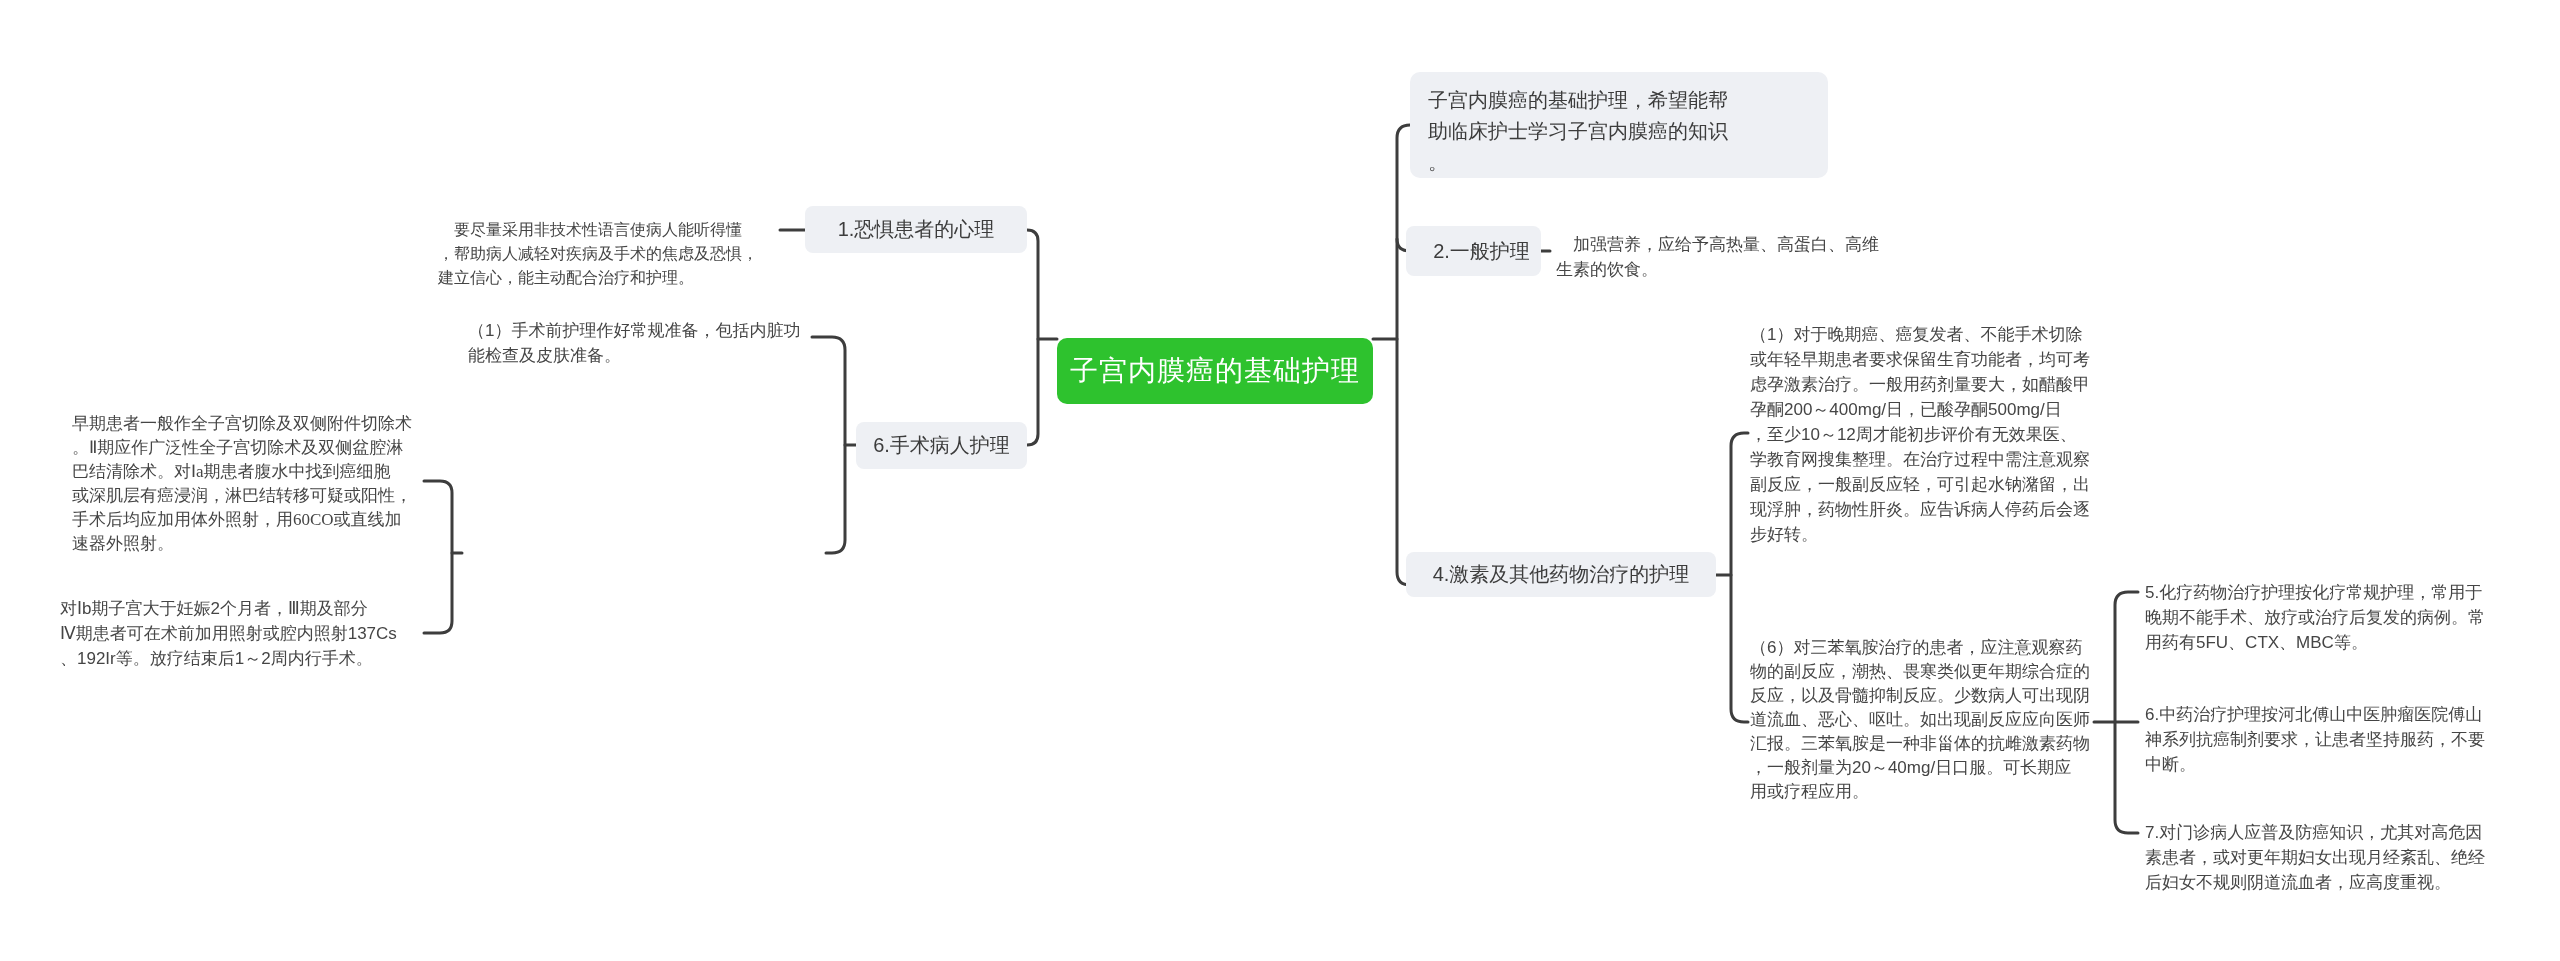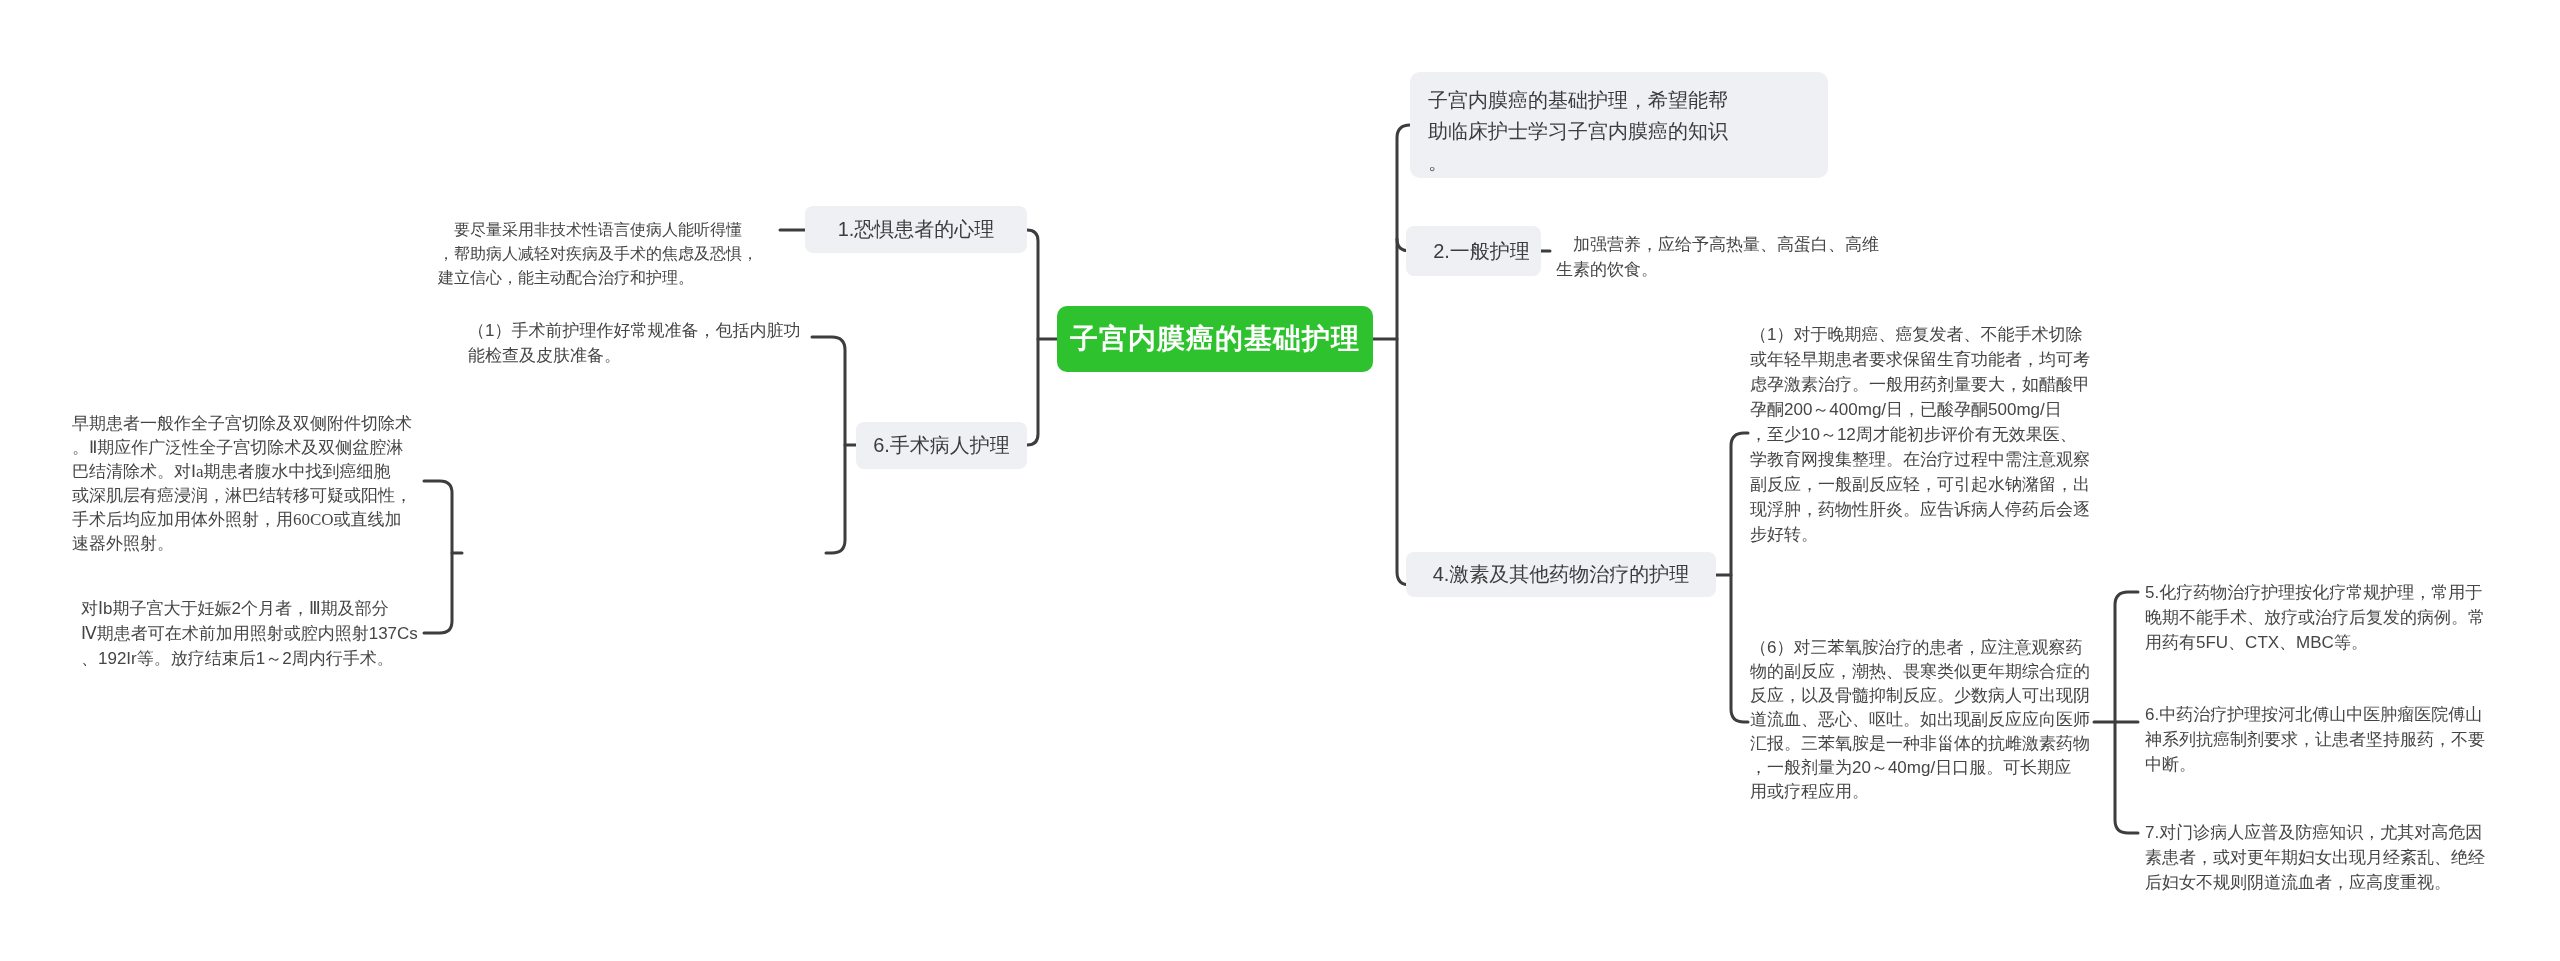--- a/index.html
+++ b/index.html
@@ -3,21 +3,21 @@
 <meta charset="utf-8">
 <style>
   html,body{margin:0;padding:0;}
   body{font-family:"Liberation Sans","DejaVu Sans",sans-serif;}
   .canvas{position:relative;width:2560px;height:961px;background:var(--canvas-bg,#ffffff);overflow:hidden;}
   .connector-layer{position:absolute;left:0;top:0;width:2560px;height:961px;}
   .connector{fill:none;stroke:var(--line,#3d3d3d);stroke-width:3;stroke-linecap:round;}
   .node{position:absolute;background:var(--node-bg,#eef0f4);border-radius:8px;color:var(--node-text,#3c3c3c);
         display:flex;align-items:center;justify-content:center;font-size:20px;white-space:nowrap;}
   .rootnode{position:absolute;background:var(--center-bg,#30c030);border-radius:10px;color:var(--center-text,#ffffff);
-        display:flex;align-items:center;justify-content:center;font-size:28px;font-weight:700;letter-spacing:1px;}
+        display:flex;align-items:center;justify-content:center;font-size:28px;font-weight:400;letter-spacing:1px;margin-top:32px;}
   .notebox{position:absolute;background:var(--node-bg,#eef0f4);border-radius:10px;color:var(--node-text,#3c3c3c);
         font-size:20px;line-height:31px;padding:13px 18px;white-space:pre-line;box-sizing:border-box;}
   .para{position:absolute;color:var(--text,#454545);font-size:17px;line-height:25px;white-space:pre-line;}
   .para.dense{line-height:24px;}
   .para.small{font-size:16px;line-height:24px;}
 </style>
 </head>
 <body>
 
 <div class="canvas">
@@ -84,17 +84,17 @@
 
   <div class="node" style="left:856px;top:422px;width:171px;height:47px;">6.手术病人护理</div>
   <div class="para" style="left:468px;top:318px;width:352px;">（1）手术前护理作好常规准备，包括内脏功
 能检查及皮肤准备。</div>
   <div class="para dense" style="left:72px;top:412px;width:356px;font-family:Liberation Serif, serif;">早期患者一般作全子宫切除及双侧附件切除术
 。Ⅱ期应作广泛性全子宫切除术及双侧盆腔淋
 巴结清除术。对Ⅰa期患者腹水中找到癌细胞
 或深肌层有癌浸润，淋巴结转移可疑或阳性，
 手术后均应加用体外照射，用60CO或直线加
 速器外照射。</div>
-  <div class="para" style="left:81px;top:596px;width:356px;">对Ⅰb期子宫大于妊娠2个月者，Ⅲ期及部分
+  <div class="para" style="left:60px;top:596px;width:356px;">对Ⅰb期子宫大于妊娠2个月者，Ⅲ期及部分
 Ⅳ期患者可在术前加用照射或腔内照射137Cs
 、192Ir等。放疗结束后1～2周内行手术。</div>
 
 </div>
 
 </body></html>

